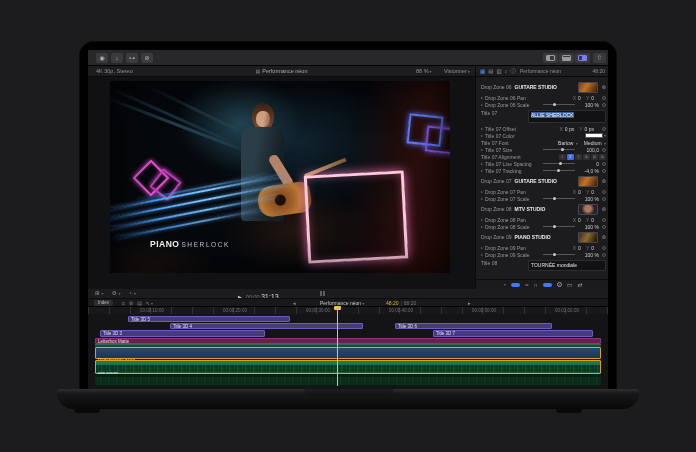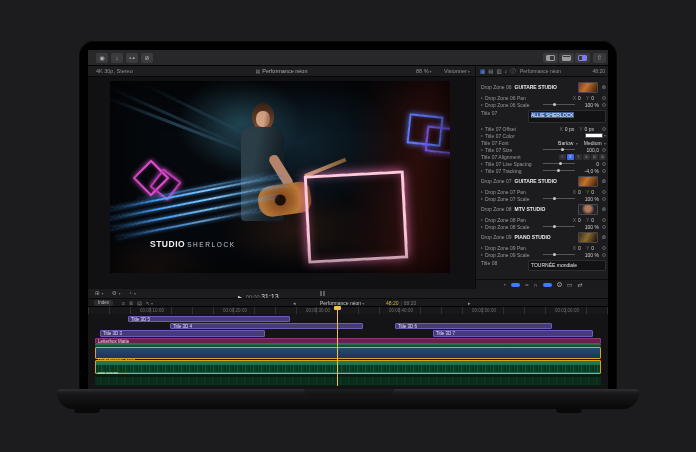--- a/index.html
+++ b/index.html
@@ -212,21 +212,21 @@
         <div class="sq sq1"></div>
         <div class="sq sq2"></div>
         <div class="dia d1"></div>
         <div class="dia d2"></div>
         <div class="nline n5"></div>
         <div class="nline n1"></div>
         <div class="nline n2"></div>
         <div class="nline n3"></div>
         <div class="nline n4"></div>
         <div class="lowerthird">
-          <span class="lt-first">STUDIO</span><span class="lt-last">SHERLOCK</span>
+          <span class="lt-first">PIANO</span><span class="lt-last">SHERLOCK</span>
         </div>
       </div>
     </div>
 
     <div class="inspector">
       <div class="insp-body" id="insp-body">
           <div class="irow r-dropzone">
             <span class="lbl">Drop Zone 06</span>
       <span class="val">GUITARE STUDIO</span>
       <span class="dz-thumb th-guitare"></span>

